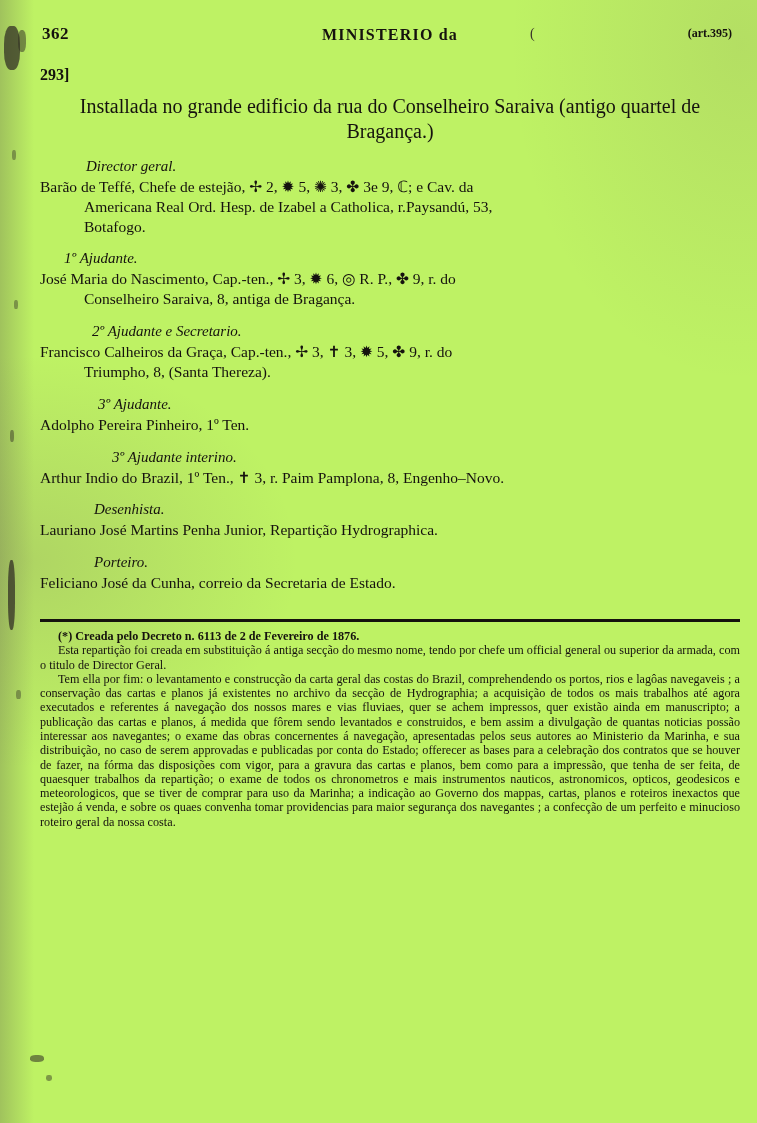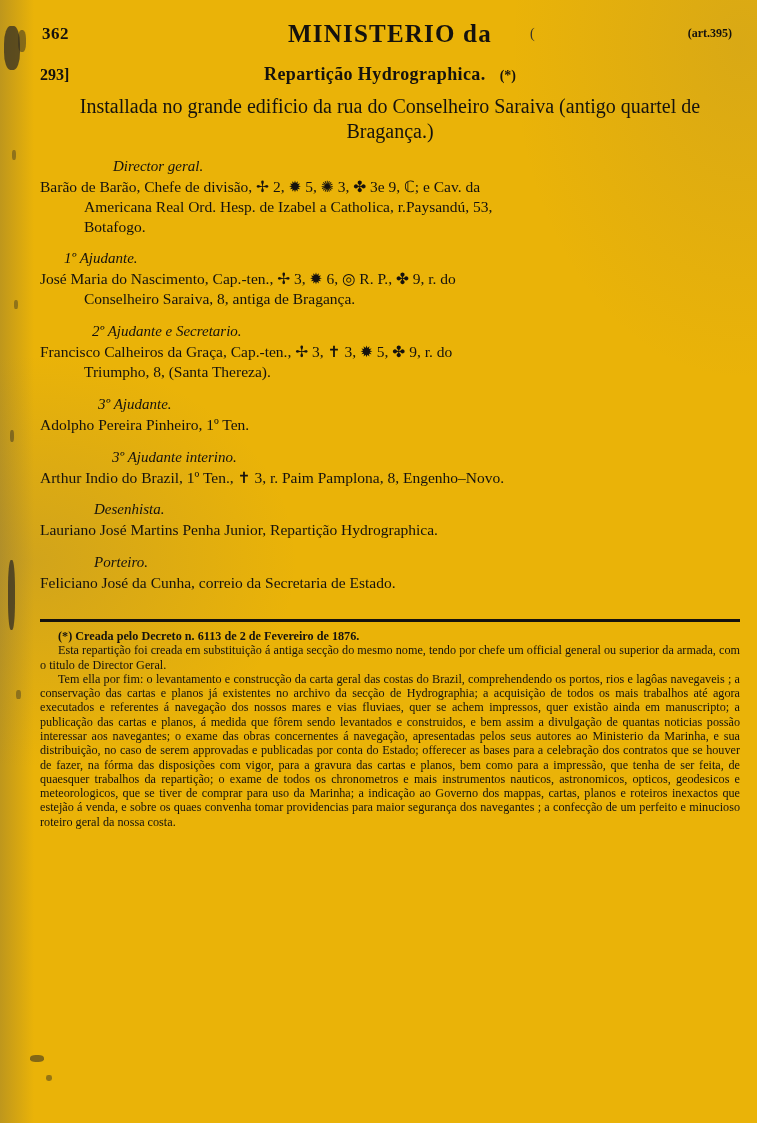--- a/index.html
+++ b/index.html
@@ -11,21 +11,21 @@
     width: 757px;
     height: 1123px;
     position: relative;
     font-family: "Liberation Serif", serif;
     color: #15120e;
     overflow: hidden;
   }
   .page {
     position: absolute;
     inset: 0;
-    background: #eab308;
+    background: #bef264;
   }
   
   .page::before {
     content: "";
     position: absolute;
     inset: 0;
     background:
       radial-gradient(ellipse at 4% 50%, rgba(120,110,95,0.22) 0%, rgba(255,255,255,0) 26%),
       radial-gradient(ellipse at 98% 4%, rgba(120,110,95,0.15) 0%, rgba(255,255,255,0) 22%),
       linear-gradient(90deg, rgba(90,85,75,0.30) 0px, rgba(255,255,255,0) 34px);
@@ -62,24 +62,24 @@
     position: absolute;
     left: 2px;
     top: 6px;
     font-weight: bold;
     font-size: 17px;
     letter-spacing: .5px;
   }
   .runhead .mid {
     position: absolute;
     left: 0; right: 0;
-    top: 2px;
+    top: 8px;
     text-align: center;
     font-weight: bold;
-    font-size: 25px;
+    font-size: 16px;
     letter-spacing: 1.2px;
   }
   .runhead .swash {
     position: absolute;
     left: 490px;
     top: 8px;
     font-size: 14px;
     color: #3a342b;
   }
   .runhead .artref {
@@ -121,21 +121,21 @@
   .installed {
     margin: 6px 14px 0 14px;
     text-align: center;
     font-size: 20px;
     line-height: 1.25;
   }
 
   
   .role {
     margin-top: 14px;
-    margin-left: 73px;
+    margin-left: 46px;
     font-style: italic;
     font-size: 15px;
   }
   .role.r2 { margin-left: 24px; }
   .role.r3 { margin-left: 52px; }
   .role.r4 { margin-left: 58px; }
   .role.r5 { margin-left: 72px; }
   .role.r6 { margin-left: 54px; font-style: italic; }
 
   .entry {
@@ -191,31 +191,28 @@
 
     <div class="runhead">
       <span class="folio">362</span>
       <span class="mid">MINISTERIO da</span>
       <span class="swash">(</span>
       <span class="artref">(art.395)</span>
     </div>
 
     <div class="sec-head">
       <span class="num">293]</span>
-      <span class="title">
-        <span>Repartição Hydrographica.</span><span class="ast">(*)</span>
-      </span>
     </div>
 
     <div class="installed">Installada no grande edificio da rua do Conselheiro Saraiva (antigo quartel de Bragança.)</div>
 
     <div>
       <div class="role">Director geral.</div>
       <div class="entry j">
-        <span>Barão de Barão, Chefe de divisão, ✢ 2, ✹ 5, ✺ 3, ✤ 3e 9, ℂ; e Cav. da</span>
+        <span>Barão de Teffé, Chefe de estejão, ✢ 2, ✹ 5, ✺ 3, ✤ 3e 9, ℂ; e Cav. da</span>
         <span class="cont">Americana Real Ord. Hesp. de Izabel a Catholica, r.Paysandú, 53,</span>
         <span class="cont">Botafogo.</span>
       </div>
     </div>
 
     <div>
       <div class="role r2">1º Ajudante.</div>
       <div class="entry j">
         <span>José Maria do Nascimento, Cap.-ten., ✢ 3, ✹ 6, ◎ R. P., ✤ 9, r. do</span>
         <span class="cont">Conselheiro Saraiva, 8, antiga de Bragança.</span>

